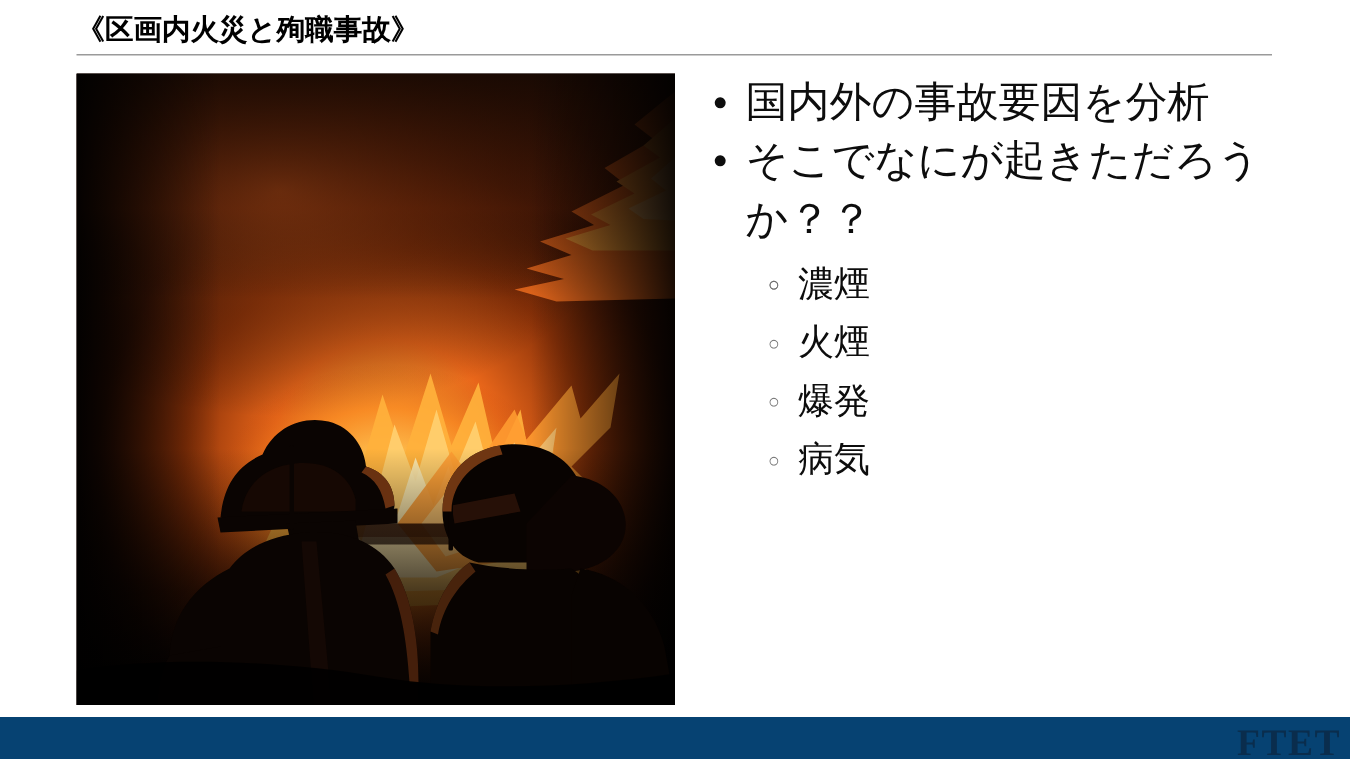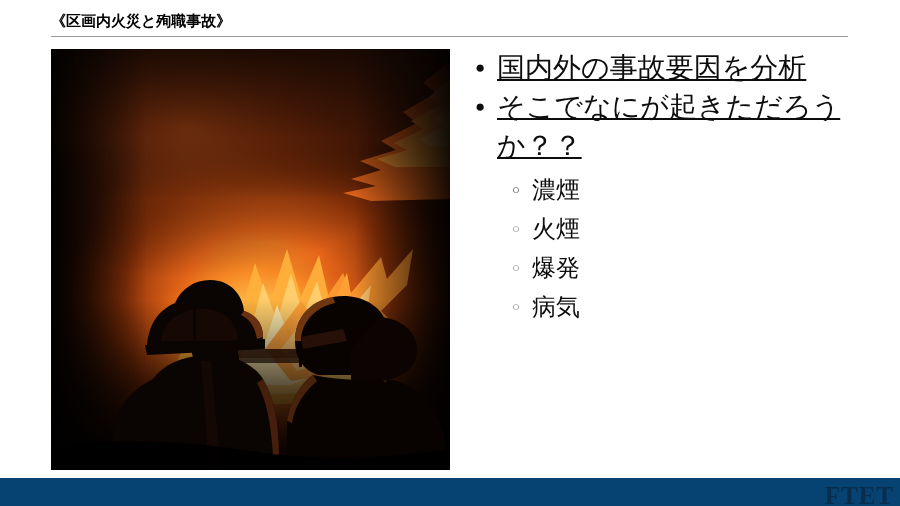--- a/index.html
+++ b/index.html
@@ -17,21 +17,21 @@
     height: 506px;
     background: #ffffff;
     overflow: hidden;
   }
 
   
   #slide-title {
     position: absolute;
     left: 51px;
     top: 11px;
-    font-size: 15px;
+    font-size: 19px;
     font-weight: bold;
     color: #000000;
     letter-spacing: 0px;
     line-height: 20px;
     white-space: nowrap;
   }
   #title-rule {
     position: absolute;
     left: 51px;
     top: 36px;
@@ -74,21 +74,20 @@
   .lvl1 .marker {
     position: absolute;
     left: 5px;
     top: 0;
     font-size: 17px;
     line-height: 39px;
     color: #0d0d0d;
   }
   .lvl1 .txt {
     display: block;
-    text-decoration: underline;
   }
   .sublist {
     margin-top: 5px;
   }
   .lvl2 {
     position: relative;
     padding-left: 62px;
     font-size: 24px;
     line-height: 39px;
     color: #0d0d0d;

